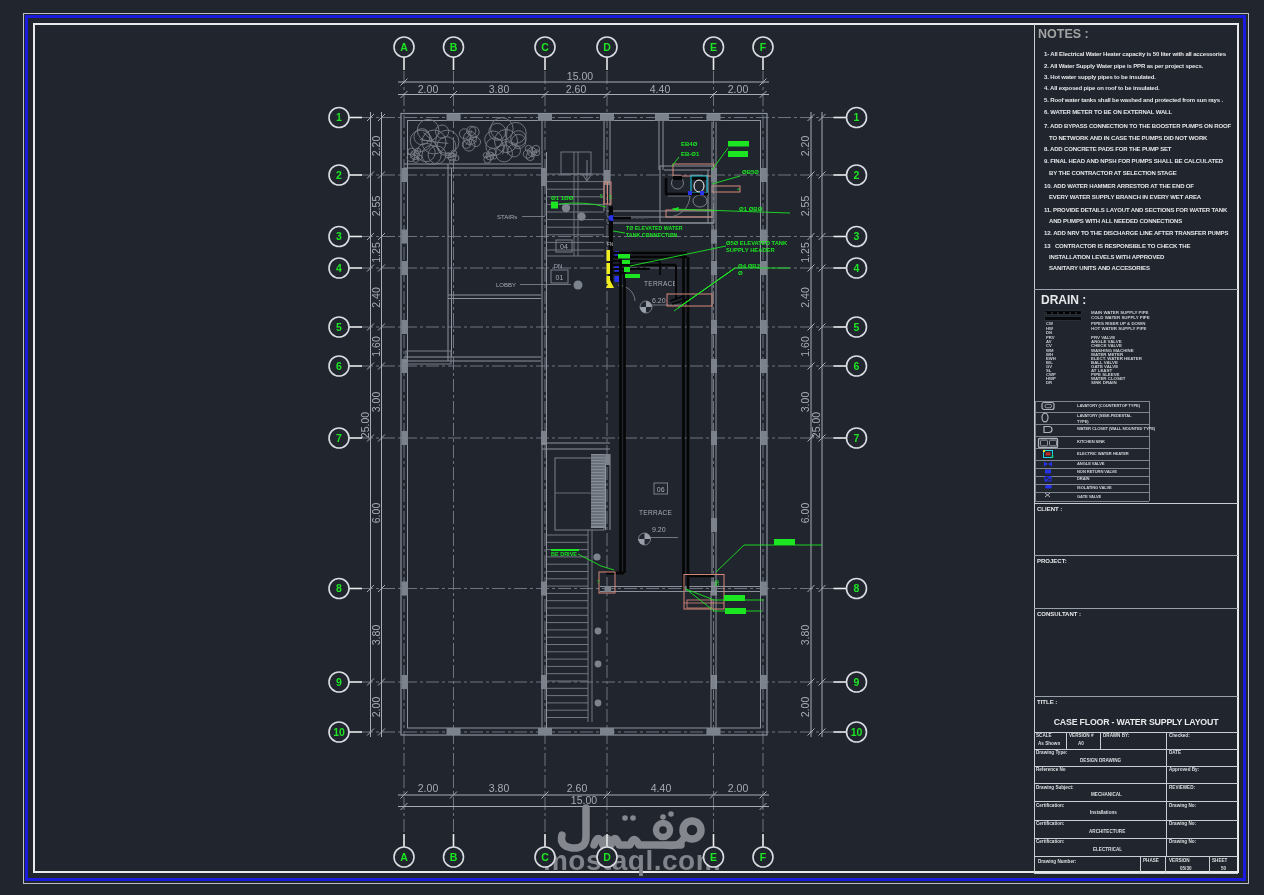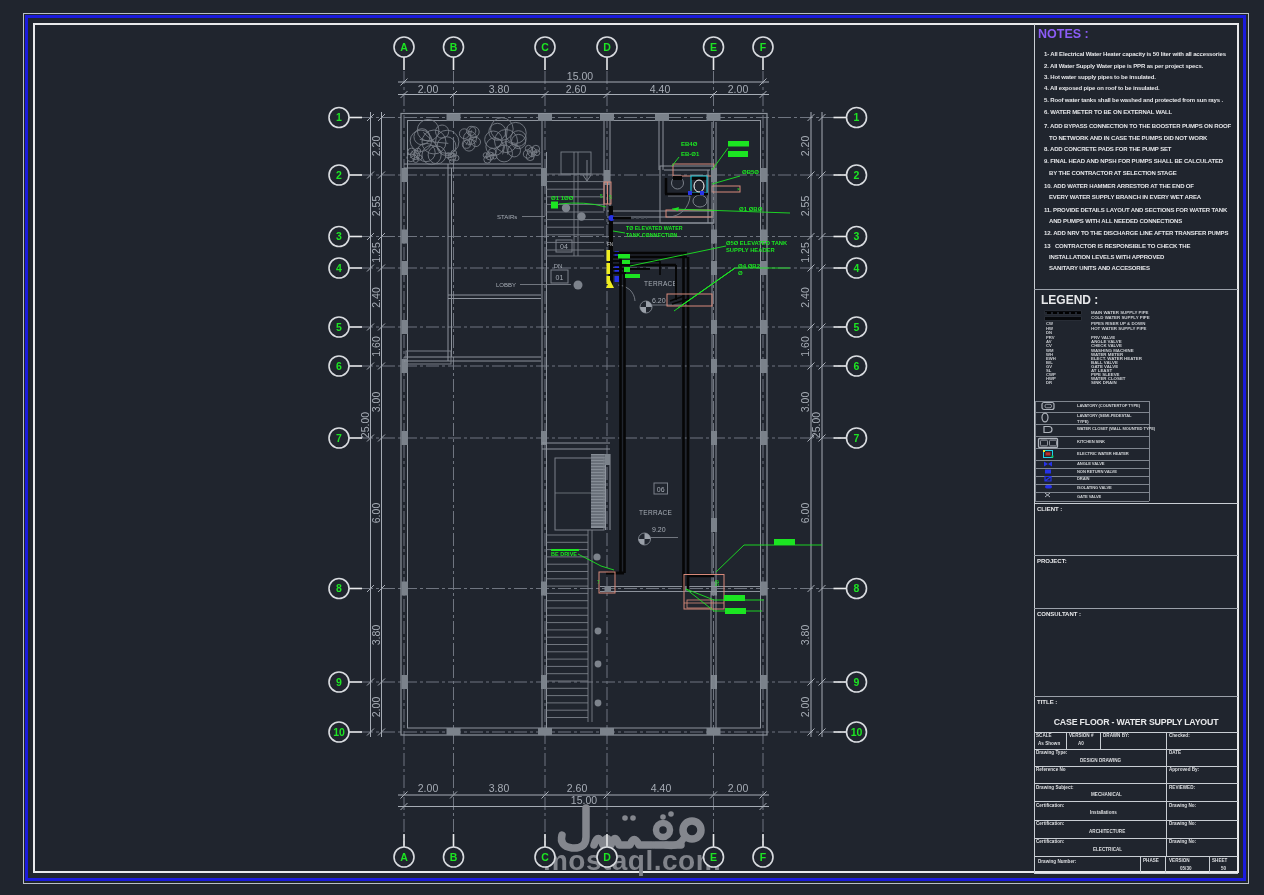--- a/index.html
+++ b/index.html
@@ -803,21 +803,21 @@
 <line x1="763" y1="847" x2="763" y2="834" stroke="#e9eaec" stroke-width="1.6"></line>
 <circle cx="763" cy="857" r="10" stroke="#d9dce0" stroke-width="1.6" fill="#20252e"></circle>
 <text x="763" y="860.6" font-size="10.5" fill="#1ce522" text-anchor="middle" font-weight="bold">F</text>
 </g>
 </svg>
 
 <div class="abs" style="left:1033.5px;top:24px;width:1px;height:849px;background:#c9ced4"></div>
 
 <div class="abs" style="left:1034px;top:288.5px;width:204px;height:1px;background:#9ba1aa"></div>
 
-<div class="abs" style="left:1038px;top:28px;font-size:12.5px;color:#8b5cf6;font-weight:bold;letter-spacing:0px;white-space:nowrap;line-height:1;">NOTES :</div>
+<div class="abs" style="left:1038px;top:28px;font-size:12.5px;color:#a3a3a3;font-weight:bold;letter-spacing:0px;white-space:nowrap;line-height:1;">NOTES :</div>
 
 <div class="abs" style="left:0;top:0">
 <div class="abs" style="left:1044px;top:51px;font-size:6.0px;color:#e4e5e8;font-weight:bold;letter-spacing:-0.15px;white-space:nowrap;line-height:1;">1- All Electrical Water Heater capacity is 50 liter with all accessories</div>
 <div class="abs" style="left:1044px;top:62.5px;font-size:6.0px;color:#e4e5e8;font-weight:bold;letter-spacing:-0.15px;white-space:nowrap;line-height:1;">2. All Water Supply Water pipe is PPR as per project specs.</div>
 <div class="abs" style="left:1044px;top:73.5px;font-size:6.0px;color:#e4e5e8;font-weight:bold;letter-spacing:-0.15px;white-space:nowrap;line-height:1;">3. Hot water supply pipes to be insulated.</div>
 <div class="abs" style="left:1044px;top:84.5px;font-size:6.0px;color:#e4e5e8;font-weight:bold;letter-spacing:-0.15px;white-space:nowrap;line-height:1;">4. All exposed pipe on roof to be insulated.</div>
 <div class="abs" style="left:1044px;top:97px;font-size:6.0px;color:#e4e5e8;font-weight:bold;letter-spacing:-0.15px;white-space:nowrap;line-height:1;">5. Roof water tanks shall be washed and protected from sun rays .</div>
 <div class="abs" style="left:1044px;top:109px;font-size:6.0px;color:#e4e5e8;font-weight:bold;letter-spacing:-0.15px;white-space:nowrap;line-height:1;">6. WATER METER TO BE ON EXTERNAL WALL</div>
 <div class="abs" style="left:1044px;top:123px;font-size:6.0px;color:#e4e5e8;font-weight:bold;letter-spacing:-0.15px;white-space:nowrap;line-height:1;">7. ADD BYPASS CONNECTION TO THE BOOSTER PUMPS ON ROOF</div>
 <div class="abs" style="left:1049px;top:135px;font-size:6.0px;color:#e4e5e8;font-weight:bold;letter-spacing:-0.15px;white-space:nowrap;line-height:1;">TO NETWORK AND IN CASE THE PUMPS DID NOT WORK</div>
@@ -827,21 +827,21 @@
 <div class="abs" style="left:1044px;top:183px;font-size:6.0px;color:#e4e5e8;font-weight:bold;letter-spacing:-0.15px;white-space:nowrap;line-height:1;">10. ADD WATER HAMMER ARRESTOR AT THE END OF</div>
 <div class="abs" style="left:1049px;top:194px;font-size:6.0px;color:#e4e5e8;font-weight:bold;letter-spacing:-0.15px;white-space:nowrap;line-height:1;">EVERY WATER SUPPLY BRANCH IN EVERY WET AREA</div>
 <div class="abs" style="left:1044px;top:207px;font-size:6.0px;color:#e4e5e8;font-weight:bold;letter-spacing:-0.15px;white-space:nowrap;line-height:1;">11. PROVIDE DETAILS LAYOUT AND SECTIONS FOR WATER TANK</div>
 <div class="abs" style="left:1049px;top:218px;font-size:6.0px;color:#e4e5e8;font-weight:bold;letter-spacing:-0.15px;white-space:nowrap;line-height:1;">AND PUMPS WITH ALL NEEDED CONNECTIONS</div>
 <div class="abs" style="left:1044px;top:230px;font-size:6.0px;color:#e4e5e8;font-weight:bold;letter-spacing:-0.15px;white-space:nowrap;line-height:1;">12. ADD NRV TO THE DISCHARGE LINE AFTER TRANSFER PUMPS</div>
 <div class="abs" style="left:1044px;top:243px;font-size:6.0px;color:#e4e5e8;font-weight:bold;letter-spacing:-0.15px;white-space:nowrap;line-height:1;">13&nbsp;&nbsp; CONTRACTOR IS RESPONSIBLE TO CHECK THE</div>
 <div class="abs" style="left:1049px;top:254px;font-size:6.0px;color:#e4e5e8;font-weight:bold;letter-spacing:-0.15px;white-space:nowrap;line-height:1;">INSTALLATION LEVELS WITH APPROVED</div>
 <div class="abs" style="left:1049px;top:265px;font-size:6.0px;color:#e4e5e8;font-weight:bold;letter-spacing:-0.15px;white-space:nowrap;line-height:1;">SANITARY UNITS AND ACCESORIES</div>
 </div>
 
-<div class="abs" style="left:1041px;top:294px;font-size:12px;color:#e8e9eb;font-weight:bold;letter-spacing:0px;white-space:nowrap;line-height:1;">LEGEND :</div>
+<div class="abs" style="left:1041px;top:294px;font-size:12px;color:#e8e9eb;font-weight:bold;letter-spacing:0px;white-space:nowrap;line-height:1;">DRAIN :</div>
 
 <div class="abs" style="left:1045px;top:311px;width:36px;height:3px;background:#07090c;box-shadow:0 0 0 0.5px #31363e"></div>
 <div class="abs" style="left:1045px;top:311.5px;width:36px;height:2px;background:repeating-linear-gradient(90deg,#20252e 0 2px,#000 2px 6px)"></div>
 <div class="abs" style="left:1045px;top:316.5px;width:36px;height:3px;background:#07090c;box-shadow:0 0 0 0.5px #31363e"></div>
 
 <div class="abs" style="left:0;top:0">
 <div class="abs" style="left:1091px;top:310.5px;font-size:4.4px;color:#c9ccd1;font-weight:bold;letter-spacing:0px;white-space:nowrap;line-height:1;">MAIN WATER SUPPLY PIPE</div>
 <div class="abs" style="left:1091px;top:315.5px;font-size:4.4px;color:#c9ccd1;font-weight:bold;letter-spacing:0px;white-space:nowrap;line-height:1;">COLD WATER SUPPLY PIPE</div>
 <div class="abs" style="left:1046px;top:322px;font-size:4.2px;color:#c9ccd1;font-weight:bold;letter-spacing:0px;white-space:nowrap;line-height:1;">CW</div>
 <div class="abs" style="left:1091px;top:322px;font-size:4.4px;color:#c9ccd1;font-weight:bold;letter-spacing:0px;white-space:nowrap;line-height:1;">PIPES RISER UP &amp; DOWN</div>

